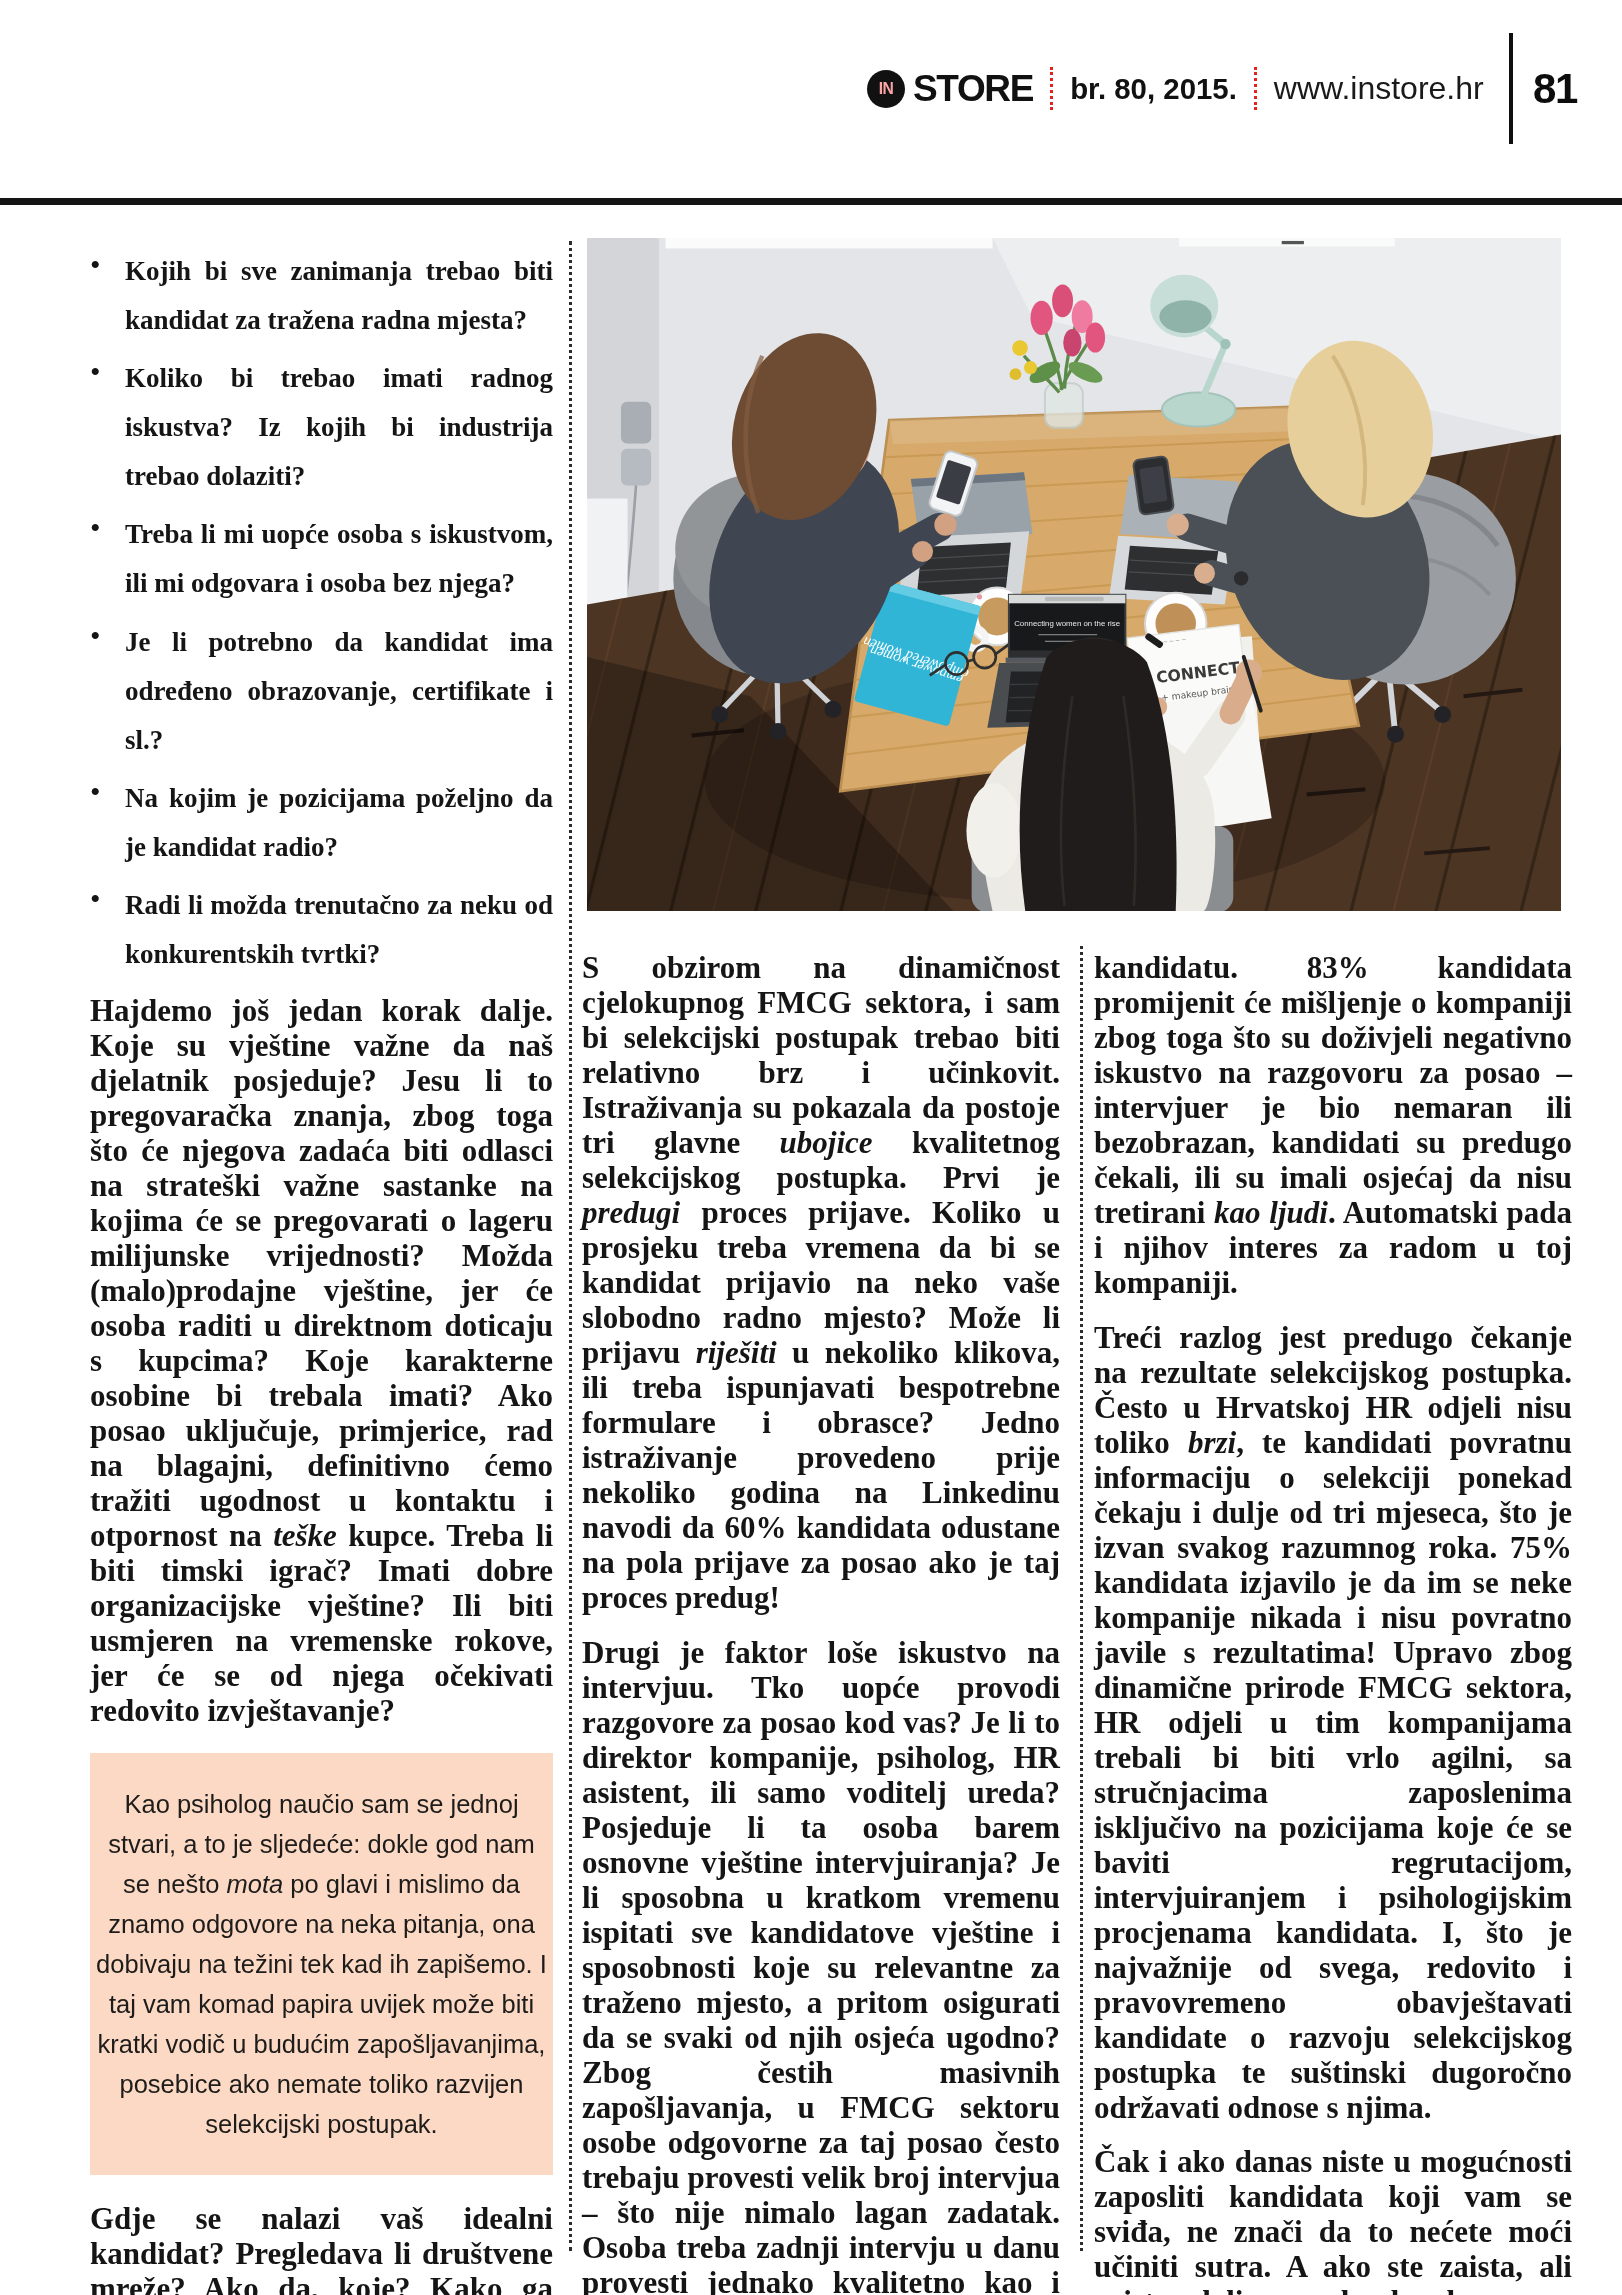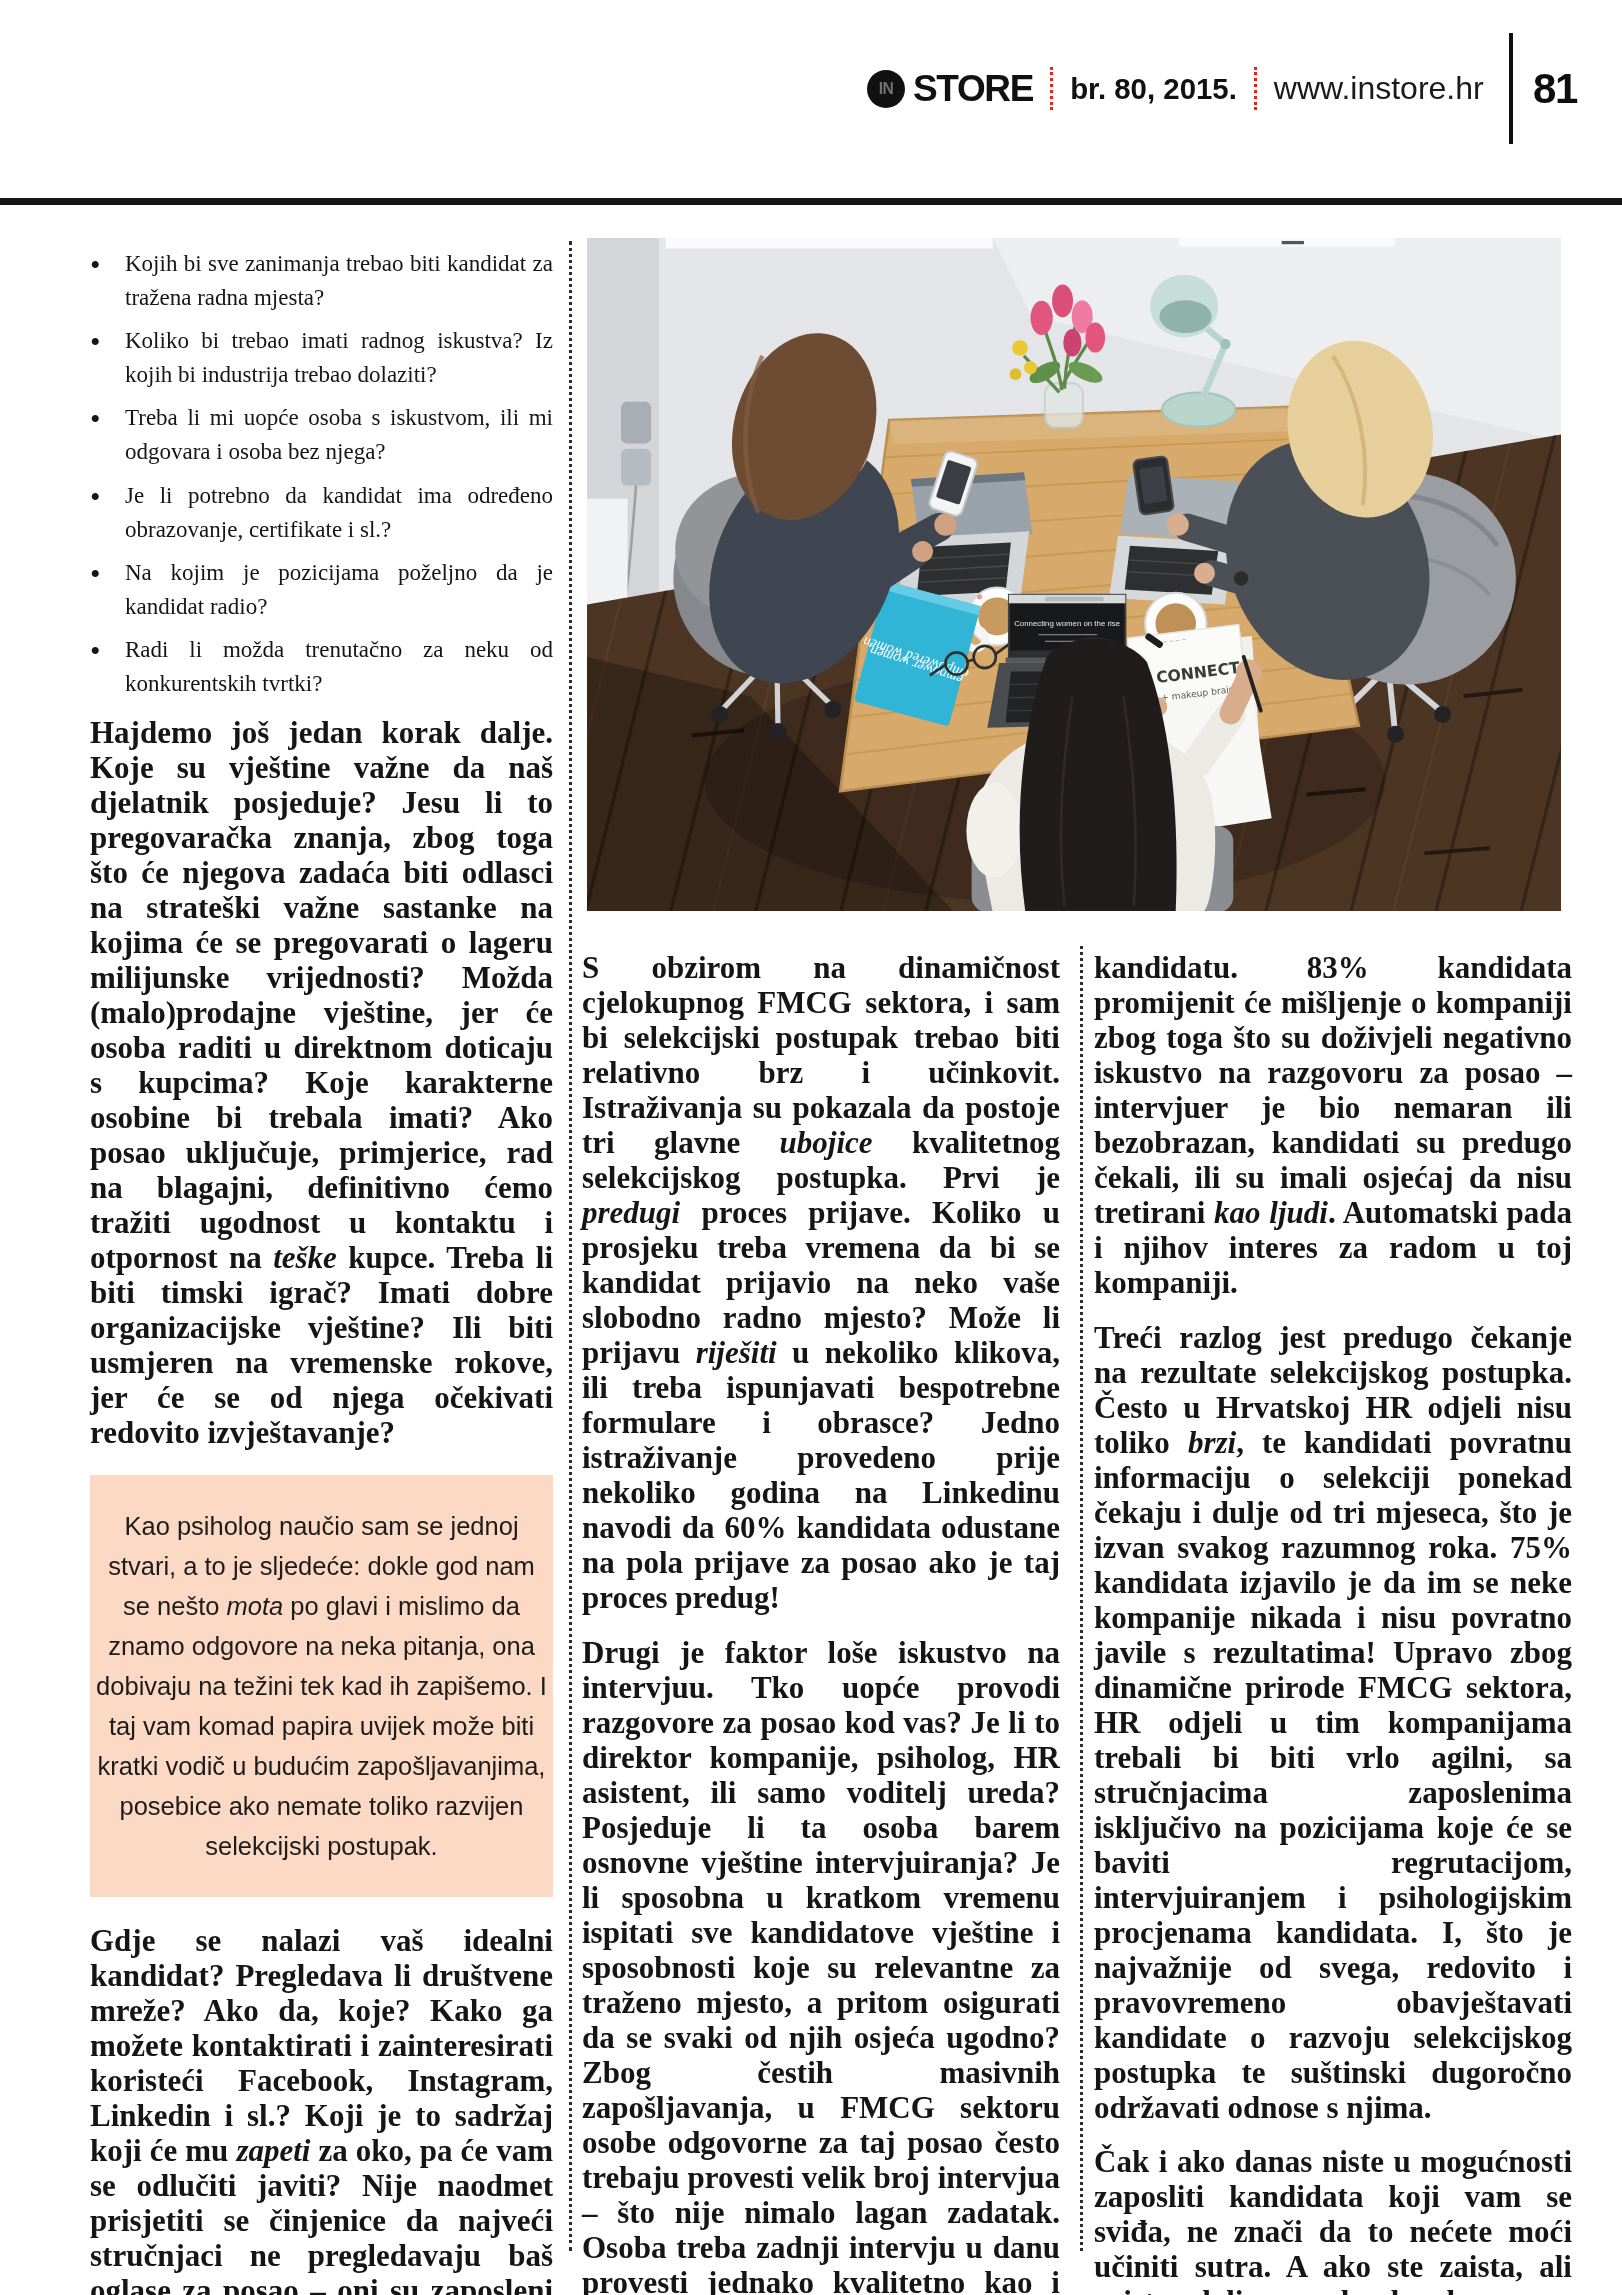--- a/index.html
+++ b/index.html
@@ -2,38 +2,38 @@
 <html style="font-size:10.5px"><head>
 <meta charset="utf-8">
 <style>
   html,body{margin:0;padding:0;background:#ffffff;}
   .page{position:relative;width:1623px;height:2295px;background:#fff;overflow:hidden;
         font-family:"Liberation Serif","DejaVu Serif",serif;color:#151515;}
   
   .hdr{position:absolute;top:31px;right:46px;height:115px;display:flex;align-items:center;
        font-family:"Liberation Sans","DejaVu Sans",sans-serif;}
   .logo{display:flex;align-items:center;}
-  .logo-circle{width:38px;height:38px;border-radius:50%;background:#111;color:#737373;
+  .logo-circle{width:38px;height:38px;border-radius:50%;background:#111;color:#fca5a5;
        display:flex;align-items:center;justify-content:center;font-weight:800;font-size:15.7px;letter-spacing:-0.7px;}
   .logo-text{font-size:37px;font-weight:900;letter-spacing:-1.3px;margin-left:7.9px;color:#111;}
   .hdr-dot-sep{height:43px;border-left:3.9px dotted #e42320;margin:0 17px;}
   .hdr-issue{font-size:29.4px;font-weight:700;color:#111;white-space:nowrap;}
   .hdr-site{font-size:32px;font-weight:400;color:#1a1a1a;white-space:nowrap;}
   .hdr-vline{width:4.6px;height:111px;background:#0f0f0f;margin:0 19.6px 0 25px;}
   .hdr-page{font-size:42px;font-weight:800;letter-spacing:-1.3px;color:#0d0d0d;}
   .top-rule{position:absolute;left:0;top:198px;width:1623px;height:7.2px;background:#141414;}
   
   .col{position:absolute;}
   .col1{left:90px;top:247px;width:463px;}
   .col2{left:582px;top:950px;width:478px;}
   .col3{left:1094px;top:950px;width:478px;}
   .para{font-size:31px;line-height:35px;text-align:justify;margin:0 0 19.6px 0;font-weight:bold;}
   .bullet{display:flex;margin-bottom:9.2px;}
   .bullet .dot{width:35px;font-size:30px;line-height:35px;}
-  .bullet .txt{flex:1;font-size:23px;line-height:34px;text-align:justify;}
+  .bullet .txt{flex:1;font-size:27px;line-height:49px;text-align:justify;font-weight:bold;}
   .hibox{background:#fbd9c4;margin:25px 0 26px 0;padding:31px 2px;
          font-family:"Liberation Sans","DejaVu Sans",sans-serif;
          font-size:25.5px;line-height:40px;text-align:center;color:#1e1c1a;}
   .vsep{position:absolute;width:0;border-left:3.3px dotted #2c2c2c;}
   .vsep1{left:569px;top:241px;height:2010px;}
   .vsep2{left:1080px;top:946px;height:1305px;}
   
   .photo{position:absolute;left:587px;top:238px;width:974px;height:673px;overflow:hidden;background:#e7e8ea;}
   .photo svg{display:block;width:100%;height:100%;}
 </style>

